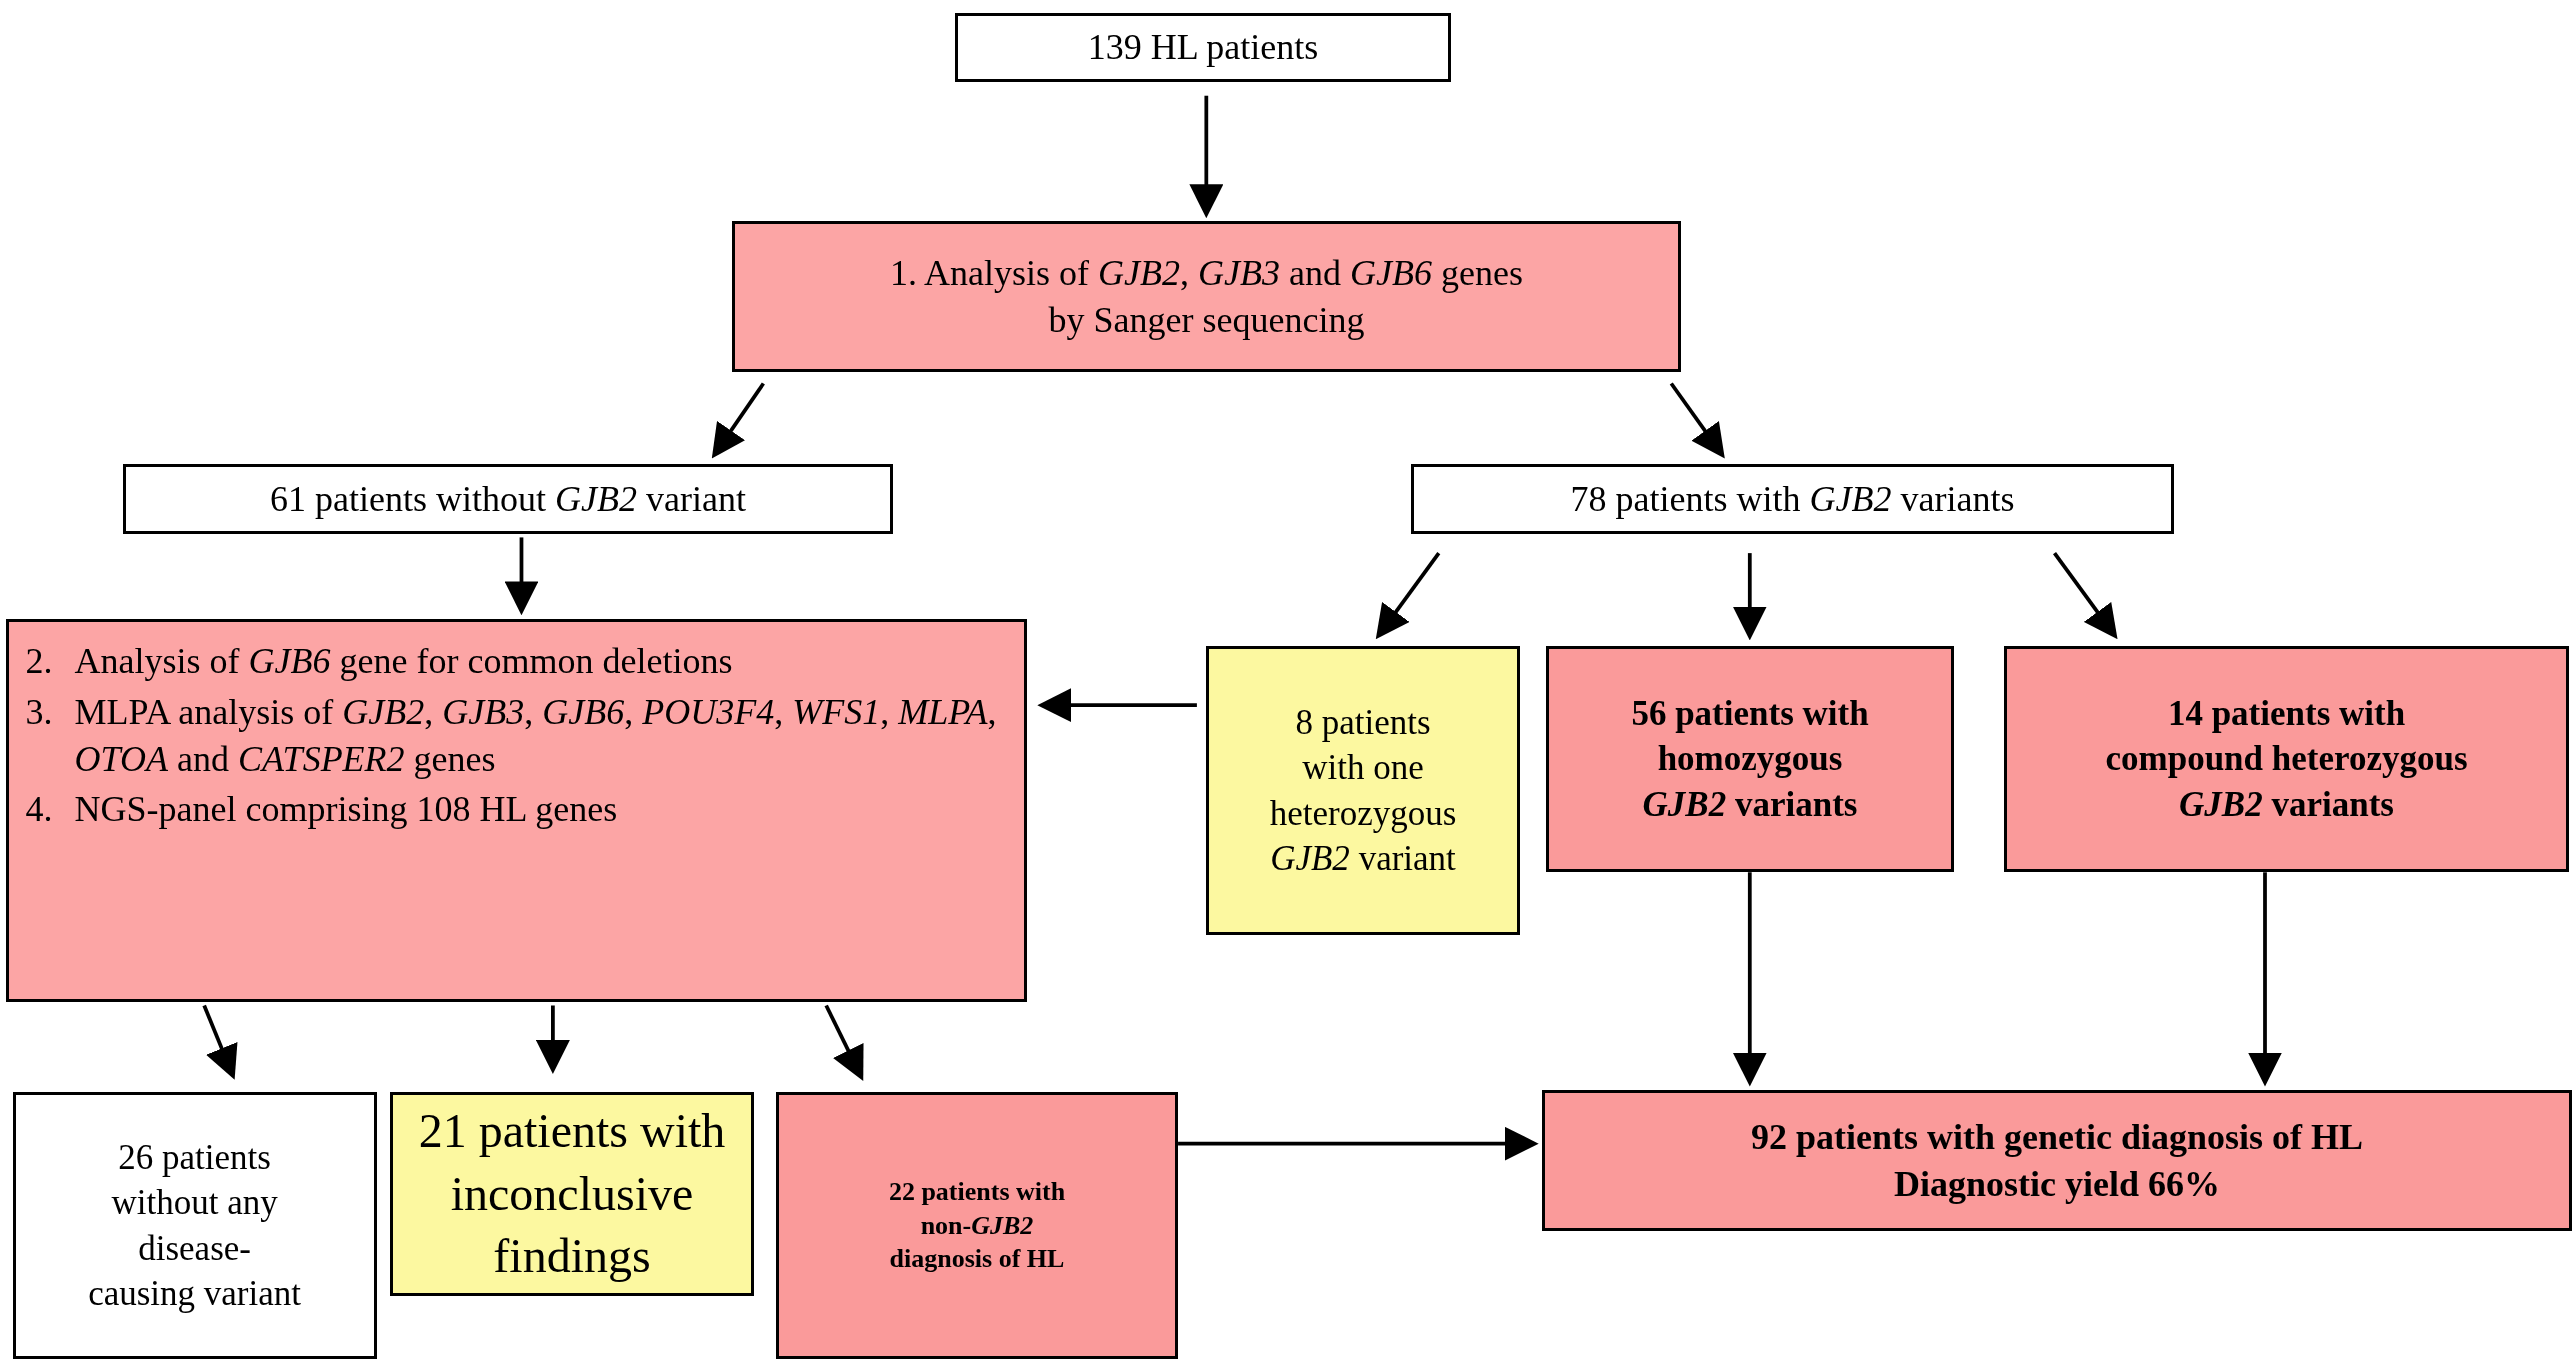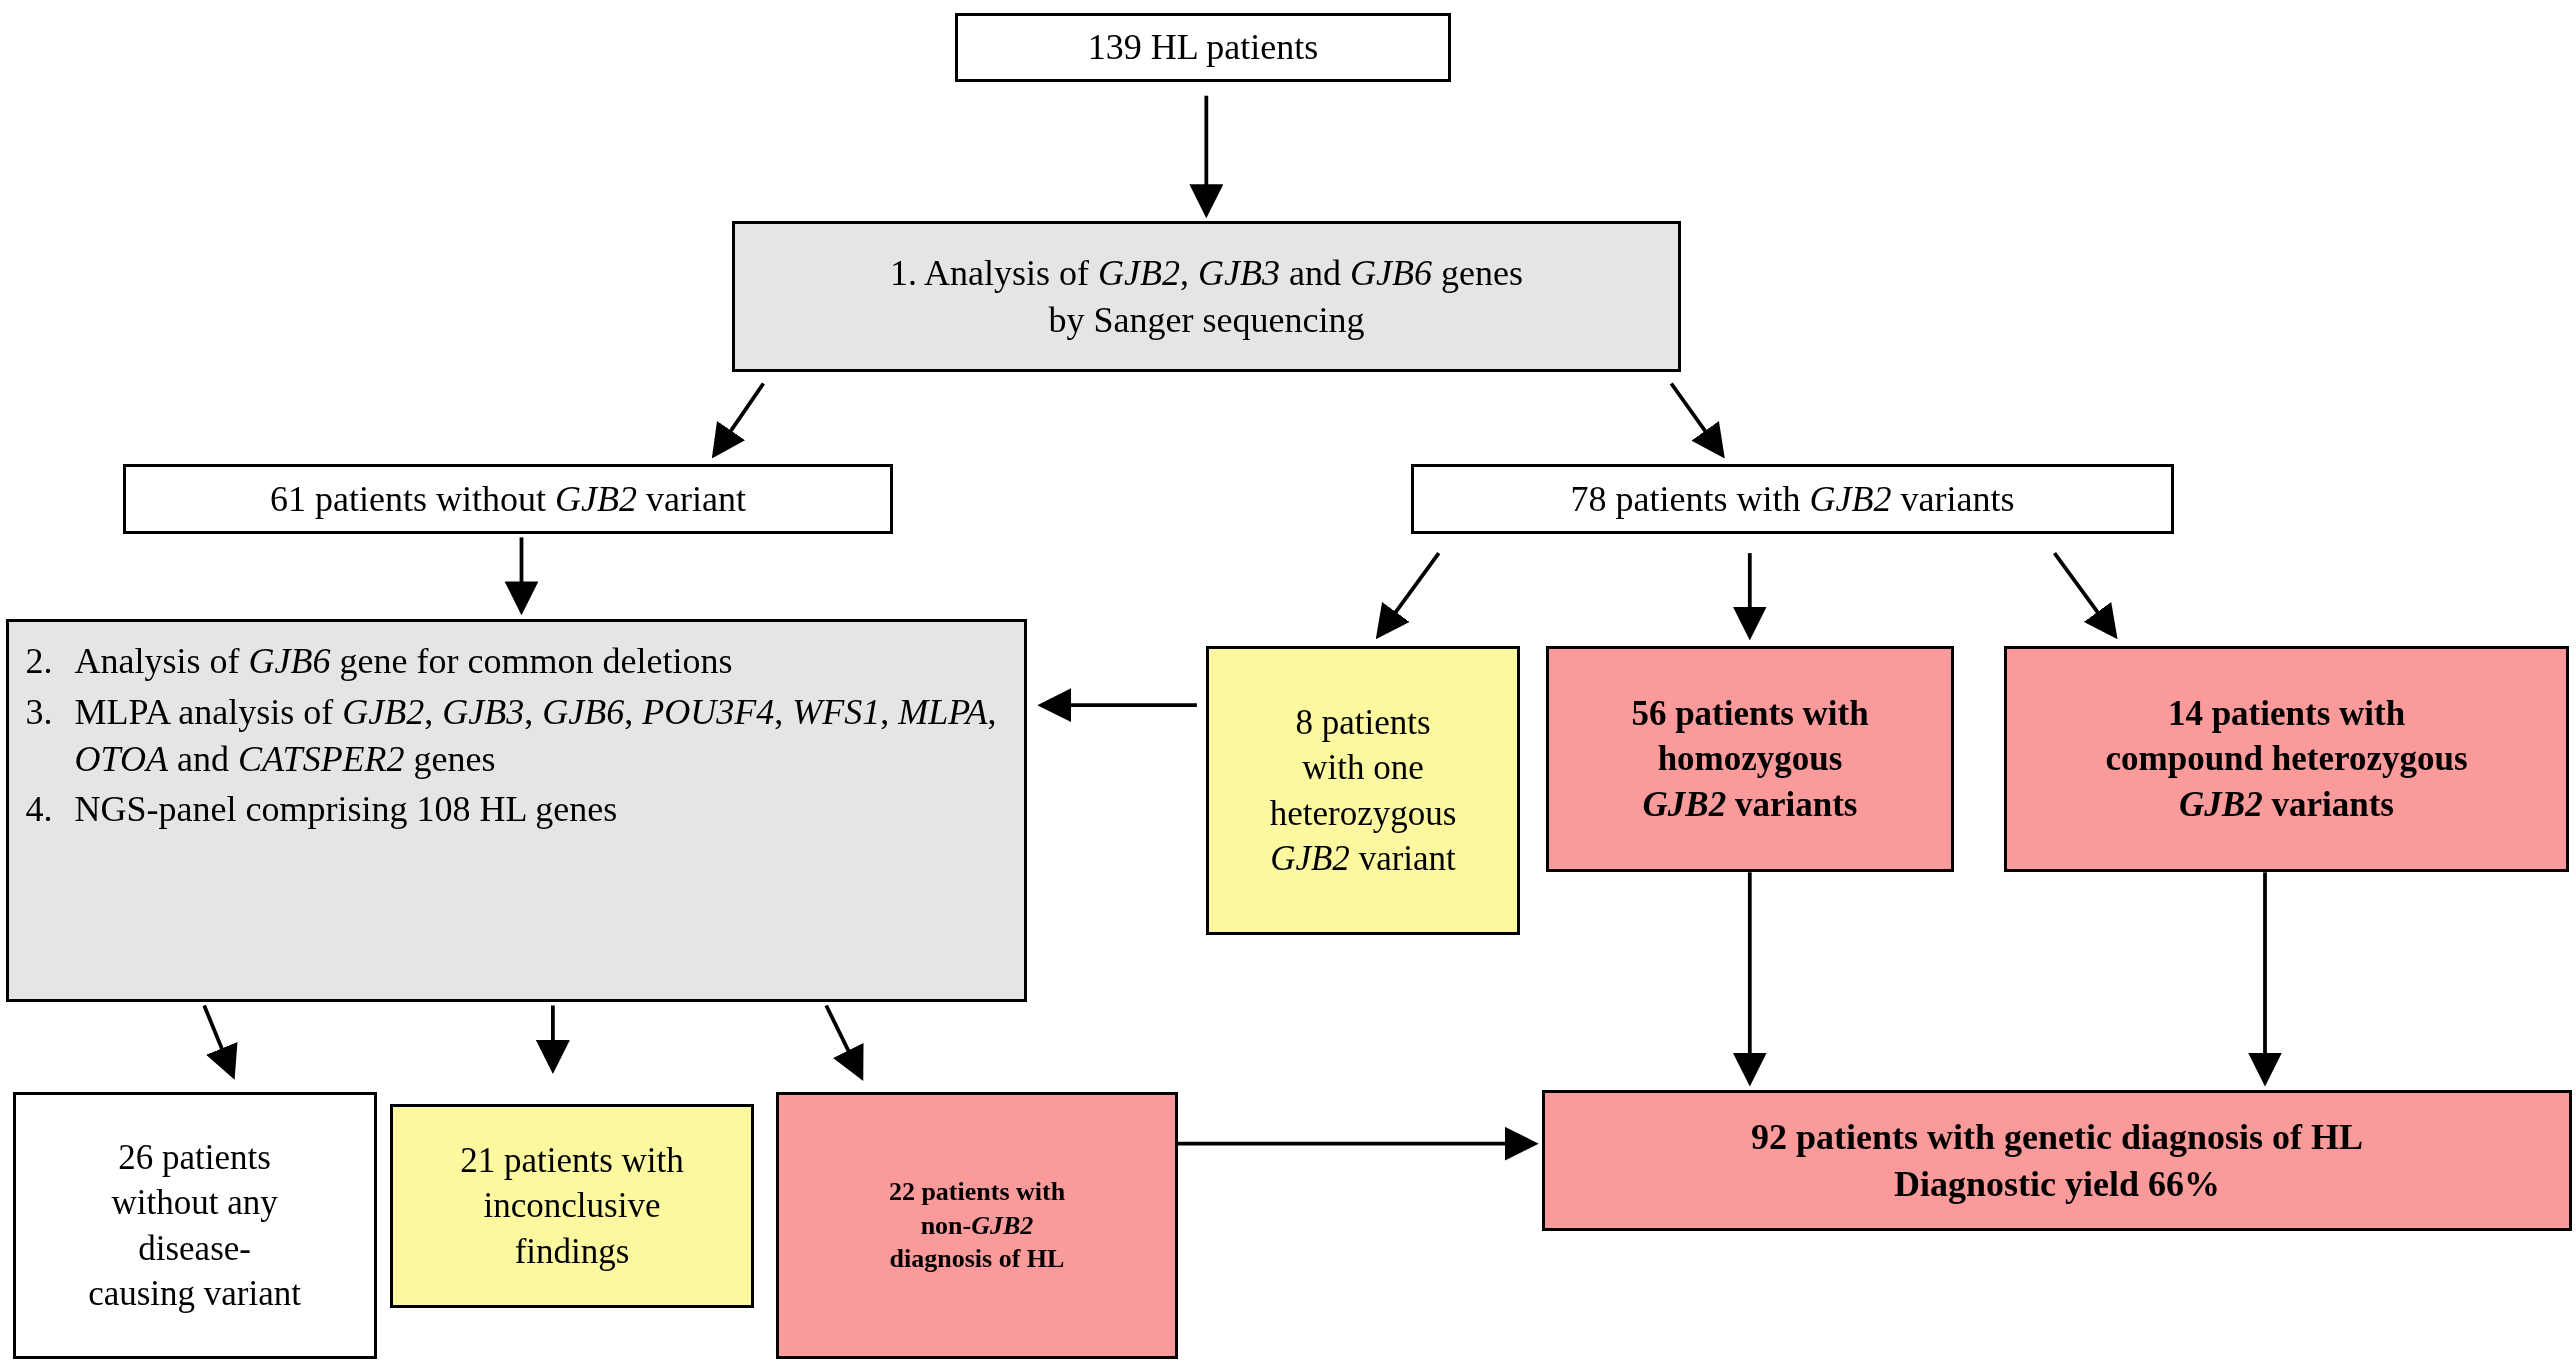--- a/index.html
+++ b/index.html
@@ -22,21 +22,21 @@
     display: flex;
     align-items: center;
     justify-content: center;
     text-align: center;
     color: #000000;
     line-height: 1.30;
     padding: 3.8px 6.3px;
   }
   .node .inner { width: 100%; }
   .white { background: #ffffff; }
-  .gray  { background: #e5e5e5; }
+  .gray  { background: #fca5a5; }
   .yellow{ background: #fcf8a0; }
   .pink  { background: #fa9a9a; }
   .bold  { font-weight: bold; }
   i.gene { font-style: italic; }
   .listbox { display: block; text-align: left; padding: 16.3px 11.3px 8.8px 16.3px; }
   .listbox ol {
     margin: 0;
     padding: 0 0 0 0;
     list-style: none;
   }
@@ -157,21 +157,21 @@
 
   <div class="node white" style="left:12.6px; top:1092px; width:364px; height:267px; font-size:35px;">
     <div class="inner">
       <div>26 patients</div>
       <div>without any</div>
       <div>disease-</div>
       <div>causing variant</div>
     </div>
   </div>
 
-  <div class="node yellow" style="left:390px; top:1092px; width:364px; height:204px; font-size:35px;margin-top:12px;">
+  <div class="node yellow" style="left:390px; top:1092px; width:364px; height:204px; font-size:48px;">
     <div class="inner">
       <div>21 patients with</div>
       <div>inconclusive</div>
       <div>findings</div>
     </div>
   </div>
 
   <div class="node pink bold" style="left:776px; top:1092px; width:402px; height:267px; font-size:26px;">
     <div class="inner">
       <div>22 patients with</div>

